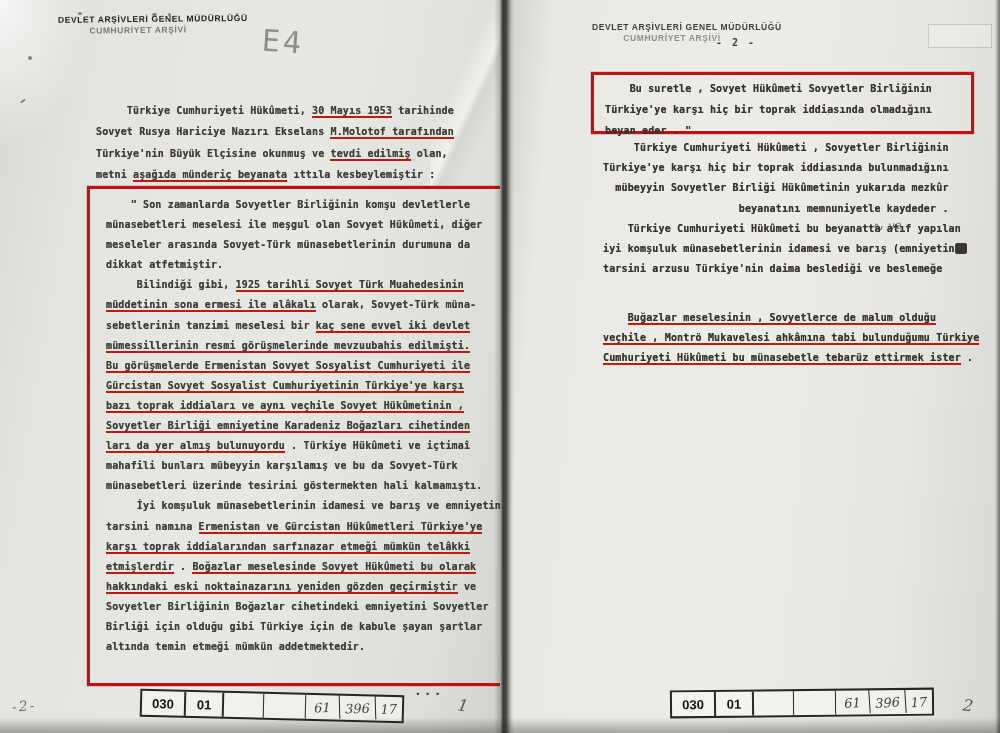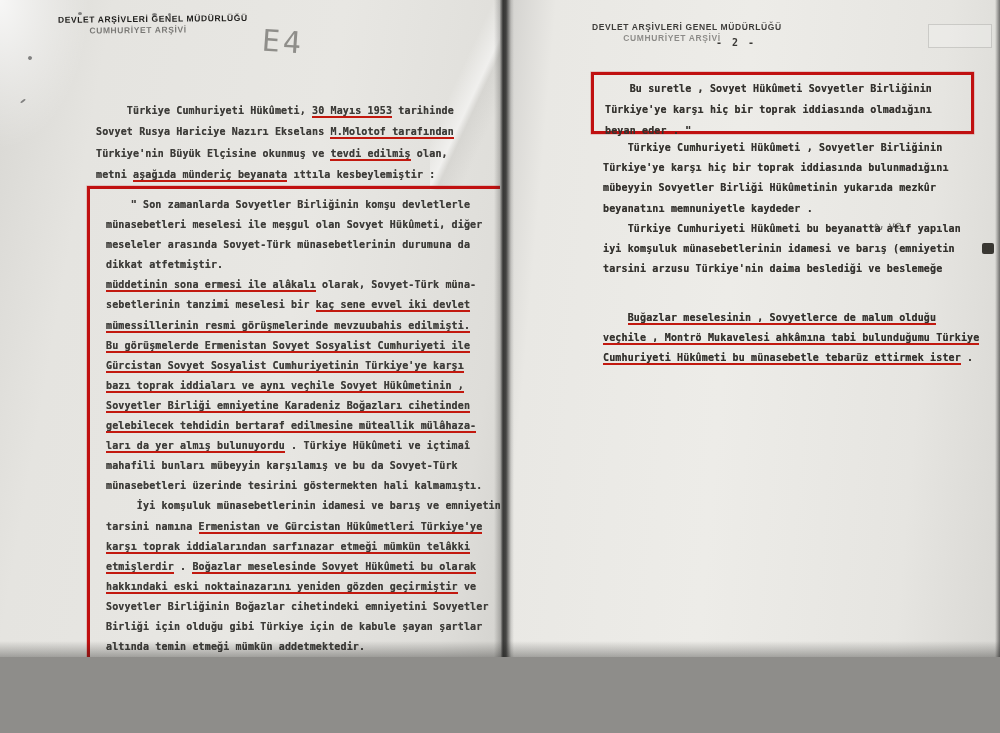--- a/index.html
+++ b/index.html
@@ -1,17 +1,17 @@
 <!DOCTYPE html>
 <html><head>
 <meta charset="utf-8">
 <title>Archival Document Scan</title>
 <style>
   html,body{margin:0;padding:0;background:#8e8d8a;}
-  .scan{position:relative;width:1000px;height:657px;overflow:hidden;
+  .scan{position:relative;width:1000px;height:733px;overflow:hidden;
         background:#a09f9c;font-family:"DejaVu Sans Mono",monospace;}
   .page{position:absolute;top:0;height:733px;}
   .page-left{left:0;width:500px;
     background:linear-gradient(100deg,#d8d7d3 0%,#e5e4e0 18%,#e8e7e3 55%,#deddd9 88%,#d2d1cd 100%);}
   .page-right{left:500px;width:500px;
     background:linear-gradient(95deg,#cfcecb 0%,#e9e8e4 10%,#edecE8 45%,#e6e5e1 80%,#d8d7d3 100%);}
   .seam{position:absolute;left:494px;top:0;width:20px;height:733px;z-index:5;
     background:linear-gradient(90deg,rgba(40,40,38,0) 0%,rgba(40,40,38,.25) 30%,rgba(15,15,14,.8) 45%,rgba(15,15,14,.75) 60%,rgba(40,40,38,.15) 85%,rgba(40,40,38,0) 100%);}
   .edge-right{position:absolute;right:0;top:0;width:5px;height:733px;z-index:5;
     background:linear-gradient(90deg,rgba(20,20,20,0),rgba(20,20,20,.55));}
@@ -41,31 +41,31 @@
   .pencil-marks span{position:absolute;background:#555;border-radius:50%;}
 
   
   .typed-line{position:relative;white-space:pre;font-size:10px;color:#3d3c39;
     letter-spacing:.15px;text-shadow:0 0 .5px rgba(55,54,50,.7);font-weight:bold;}
   .page-left .typed-line{line-height:21.3px;height:21.3px;}
   .page-left .redbox .typed-line{line-height:20.1px;height:20.1px;}
   .page-right .typed-line{line-height:20.2px;height:20.2px;font-weight:bold;color:#34322e;}
   .page-right .redbox .typed-line{line-height:20.8px;height:20.8px;}
   .u{border-bottom:2.5px solid #c2190f;padding-bottom:0;}
-  .blot{background:#3a3833;color:#3a3833;border-radius:2px;margin-left:27px;}
+  .blot{background:#3a3833;color:#3a3833;border-radius:2px;}
 
   
   .block{position:absolute;}
   .redbox{border:3px solid #c01010;box-shadow:0 0 0 .5px rgba(192,16,16,.35);}
   [data-block="intro-paragraph"]{left:96px;top:100px;}
   [data-block="quoted-statement"]{left:87px;top:186px;width:401px;height:488px;
     padding:6px 0 0 16px;}
   [data-block="soviet-declaration"]{left:91px;top:72px;width:366px;height:52px;
     padding:4px 0 0 11px;}
-  [data-block="acknowledgement"]{left:103px;top:138px;}
+  [data-block="acknowledgement"]{left:103px;top:138px;text-align:right;}
   [data-block="peace-paragraph"]{left:103px;top:219px;}
   [data-block="straits-paragraph"]{left:103px;top:308px;}
 
   .pencil-note{position:absolute;left:373px;top:218px;font-size:11px;color:#6e6c68;
     transform:rotate(-6deg);}
   .pencil-note .caret{font-size:13px;letter-spacing:-2px;}
 
   
   .pencil-left{position:absolute;left:12px;top:698px;font-size:14px;letter-spacing:2px;
     color:#6f6e6a;transform:rotate(-4deg);}
@@ -131,28 +131,28 @@
         <div class="typed-line"><span>     Türkiye Cumhuriyeti Hükûmeti, </span><span class="u">30 Mayıs 1953</span><span> tarihinde</span></div>
         <div class="typed-line"><span>Sovyet Rusya Hariciye Nazırı Ekselans </span><span class="u">M.Molotof tarafından</span></div>
         <div class="typed-line"><span>Türkiye'nin Büyük Elçisine okunmuş ve </span><span class="u">tevdi edilmiş</span><span> olan,</span></div>
         <div class="typed-line"><span>metni </span><span class="u">aşağıda münderiç beyanata</span><span> ıttıla kesbeylemiştir :</span></div>
       </div>
       <div class="block redbox" data-block="quoted-statement">
         <div class="typed-line"><span>    " Son zamanlarda Sovyetler Birliğinin komşu devletlerle</span></div>
         <div class="typed-line"><span>münasebetleri meselesi ile meşgul olan Sovyet Hükûmeti, diğer</span></div>
         <div class="typed-line"><span>meseleler arasında Sovyet-Türk münasebetlerinin durumuna da</span></div>
         <div class="typed-line"><span>dikkat atfetmiştir.</span></div>
+        <div class="typed-line"><span>     Bilindiği gibi, </span><span class="u">1925 tarihli Sovyet Türk Muahedesinin</span></div>
         <div class="typed-line"><span class="u">müddetinin sona ermesi ile alâkalı</span><span> olarak, Sovyet-Türk müna-</span></div>
         <div class="typed-line"><span>sebetlerinin tanzimi meselesi bir </span><span class="u">kaç sene evvel iki devlet</span></div>
         <div class="typed-line"><span class="u">mümessillerinin resmi görüşmelerinde mevzuubahis edilmişti.</span></div>
         <div class="typed-line"><span class="u">Bu görüşmelerde Ermenistan Sovyet Sosyalist Cumhuriyeti ile</span></div>
         <div class="typed-line"><span class="u">Gürcistan Sovyet Sosyalist Cumhuriyetinin Türkiye'ye karşı</span></div>
         <div class="typed-line"><span class="u">bazı toprak iddiaları ve aynı veçhile Sovyet Hükûmetinin ,</span></div>
         <div class="typed-line"><span class="u">Sovyetler Birliği emniyetine Karadeniz Boğazları cihetinden</span></div>
-        <div class="typed-line"><span class="u">gelebilecek tehdidin bertaraf edilmesine müteallik mülâhaza-</span></div>
         <div class="typed-line"><span class="u">ları da yer almış bulunuyordu</span><span> . Türkiye Hükûmeti ve içtimaî</span></div>
         <div class="typed-line"><span>mahafili bunları mübeyyin karşılamış ve bu da Sovyet-Türk</span></div>
         <div class="typed-line"><span>münasebetleri üzerinde tesirini göstermekten hali kalmamıştı.</span></div>
         <div class="typed-line"><span>     İyi komşuluk münasebetlerinin idamesi ve barış ve emniyetin</span></div>
         <div class="typed-line"><span>tarsini namına </span><span class="u">Ermenistan ve Gürcistan Hükûmetleri Türkiye'ye</span></div>
         <div class="typed-line"><span class="u">karşı toprak iddialarından sarfınazar etmeği mümkün telâkki</span></div>
         <div class="typed-line"><span class="u">etmişlerdir</span><span> . </span><span class="u">Boğazlar meselesinde Sovyet Hükûmeti bu olarak</span></div>
         <div class="typed-line"><span class="u">hakkındaki eski noktainazarını yeniden gözden geçirmiştir</span><span> ve</span></div>
         <div class="typed-line"><span>Sovyetler Birliğinin Boğazlar cihetindeki emniyetini Sovyetler</span></div>
         <div class="typed-line"><span>Birliği için olduğu gibi Türkiye için de kabule şayan şartlar</span></div>

